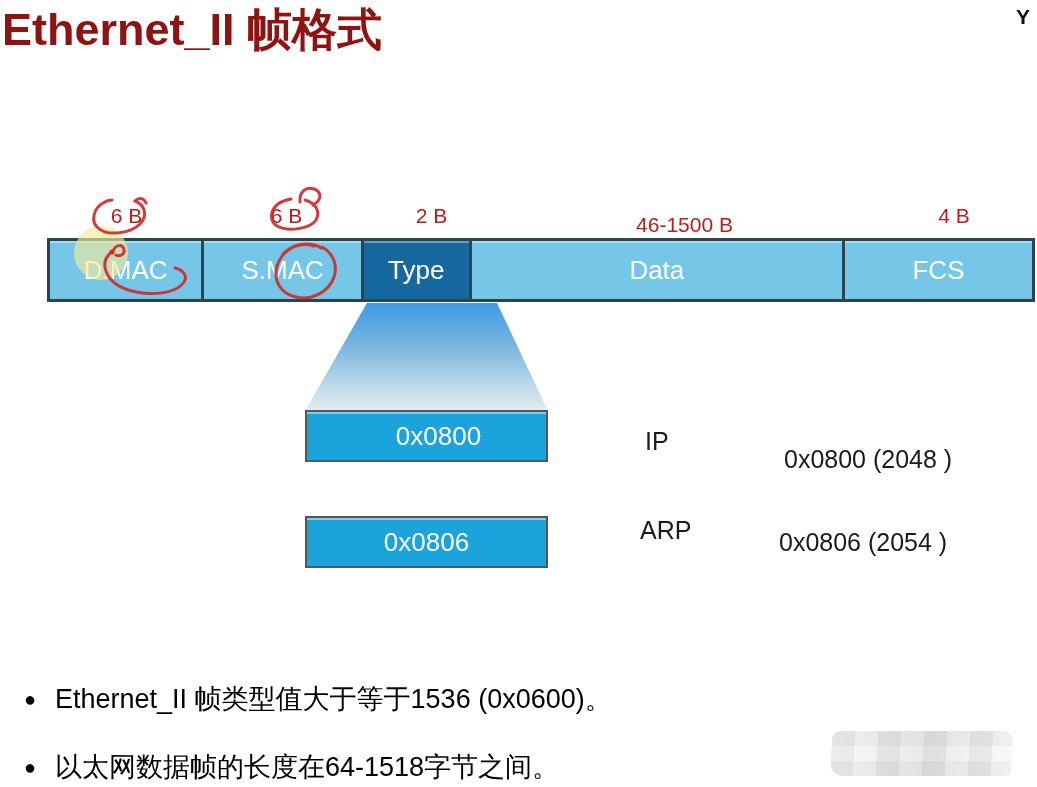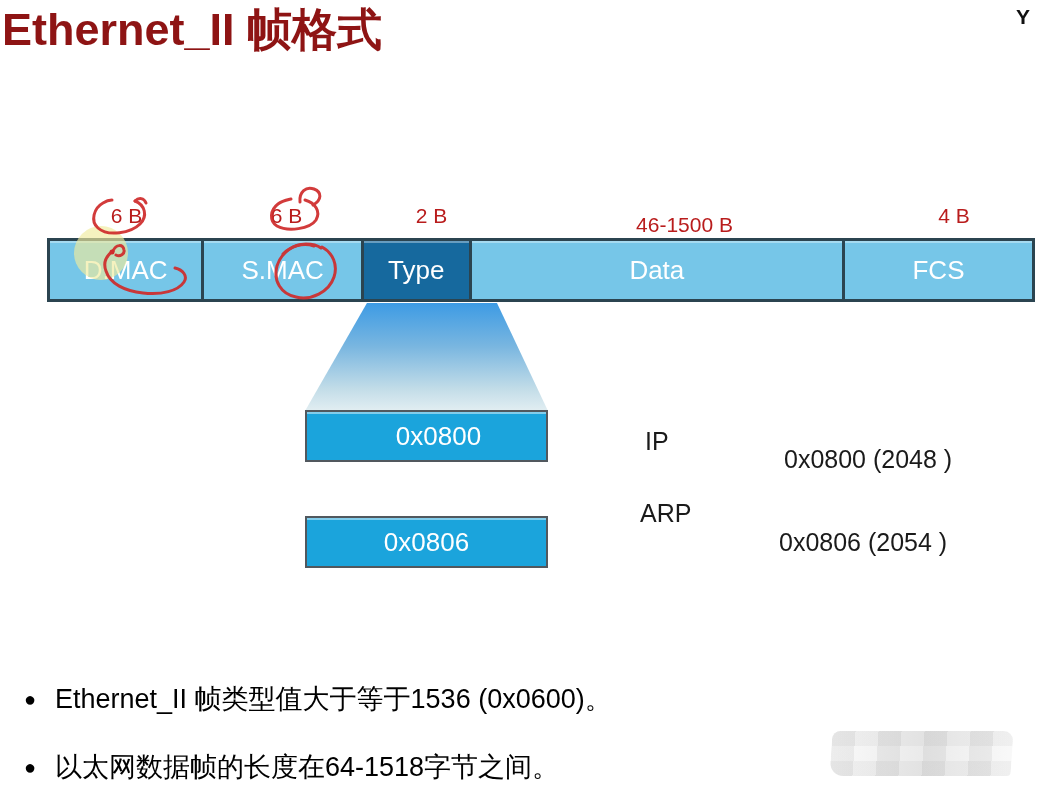--- a/index.html
+++ b/index.html
@@ -61,21 +61,21 @@
     border:2px solid #51585e;
     box-shadow: inset 0 2px 0 rgba(255,255,255,.45);
     color:#fff; font-size:26px;
     display:flex; align-items:center; justify-content:center;
   }
   .value-box.row0 { top:410px;padding-left:24px; }
   .value-box.row1 { top:516px; }
 
   .proto-label { font-size:25px; color:#1a1a1a; }
   .proto-label.row0 { left:645px; top:427px; }
-  .proto-label.row1 { left:640px; top:499px; }
+  .proto-label.row1 { left:640px; top:516px; }
   .proto-value { font-size:25px; color:#1a1a1a; }
   .proto-value.row0 { left:784px; top:427px;margin-top:18px; }
   .proto-value.row1 { left:779px; top:528px; }
 
   
   .bullet-line { left:24px; width:990px; display:flex; align-items:flex-start; }
   .bullet-line.b0 { top:682px; }
   .bullet-line.b1 { top:750px; }
   .bullet-dot { font-size:20px; line-height:34px; width:31px; color:#000; }
   .bullet-text { font-size:27px; line-height:34px; color:#000; }

